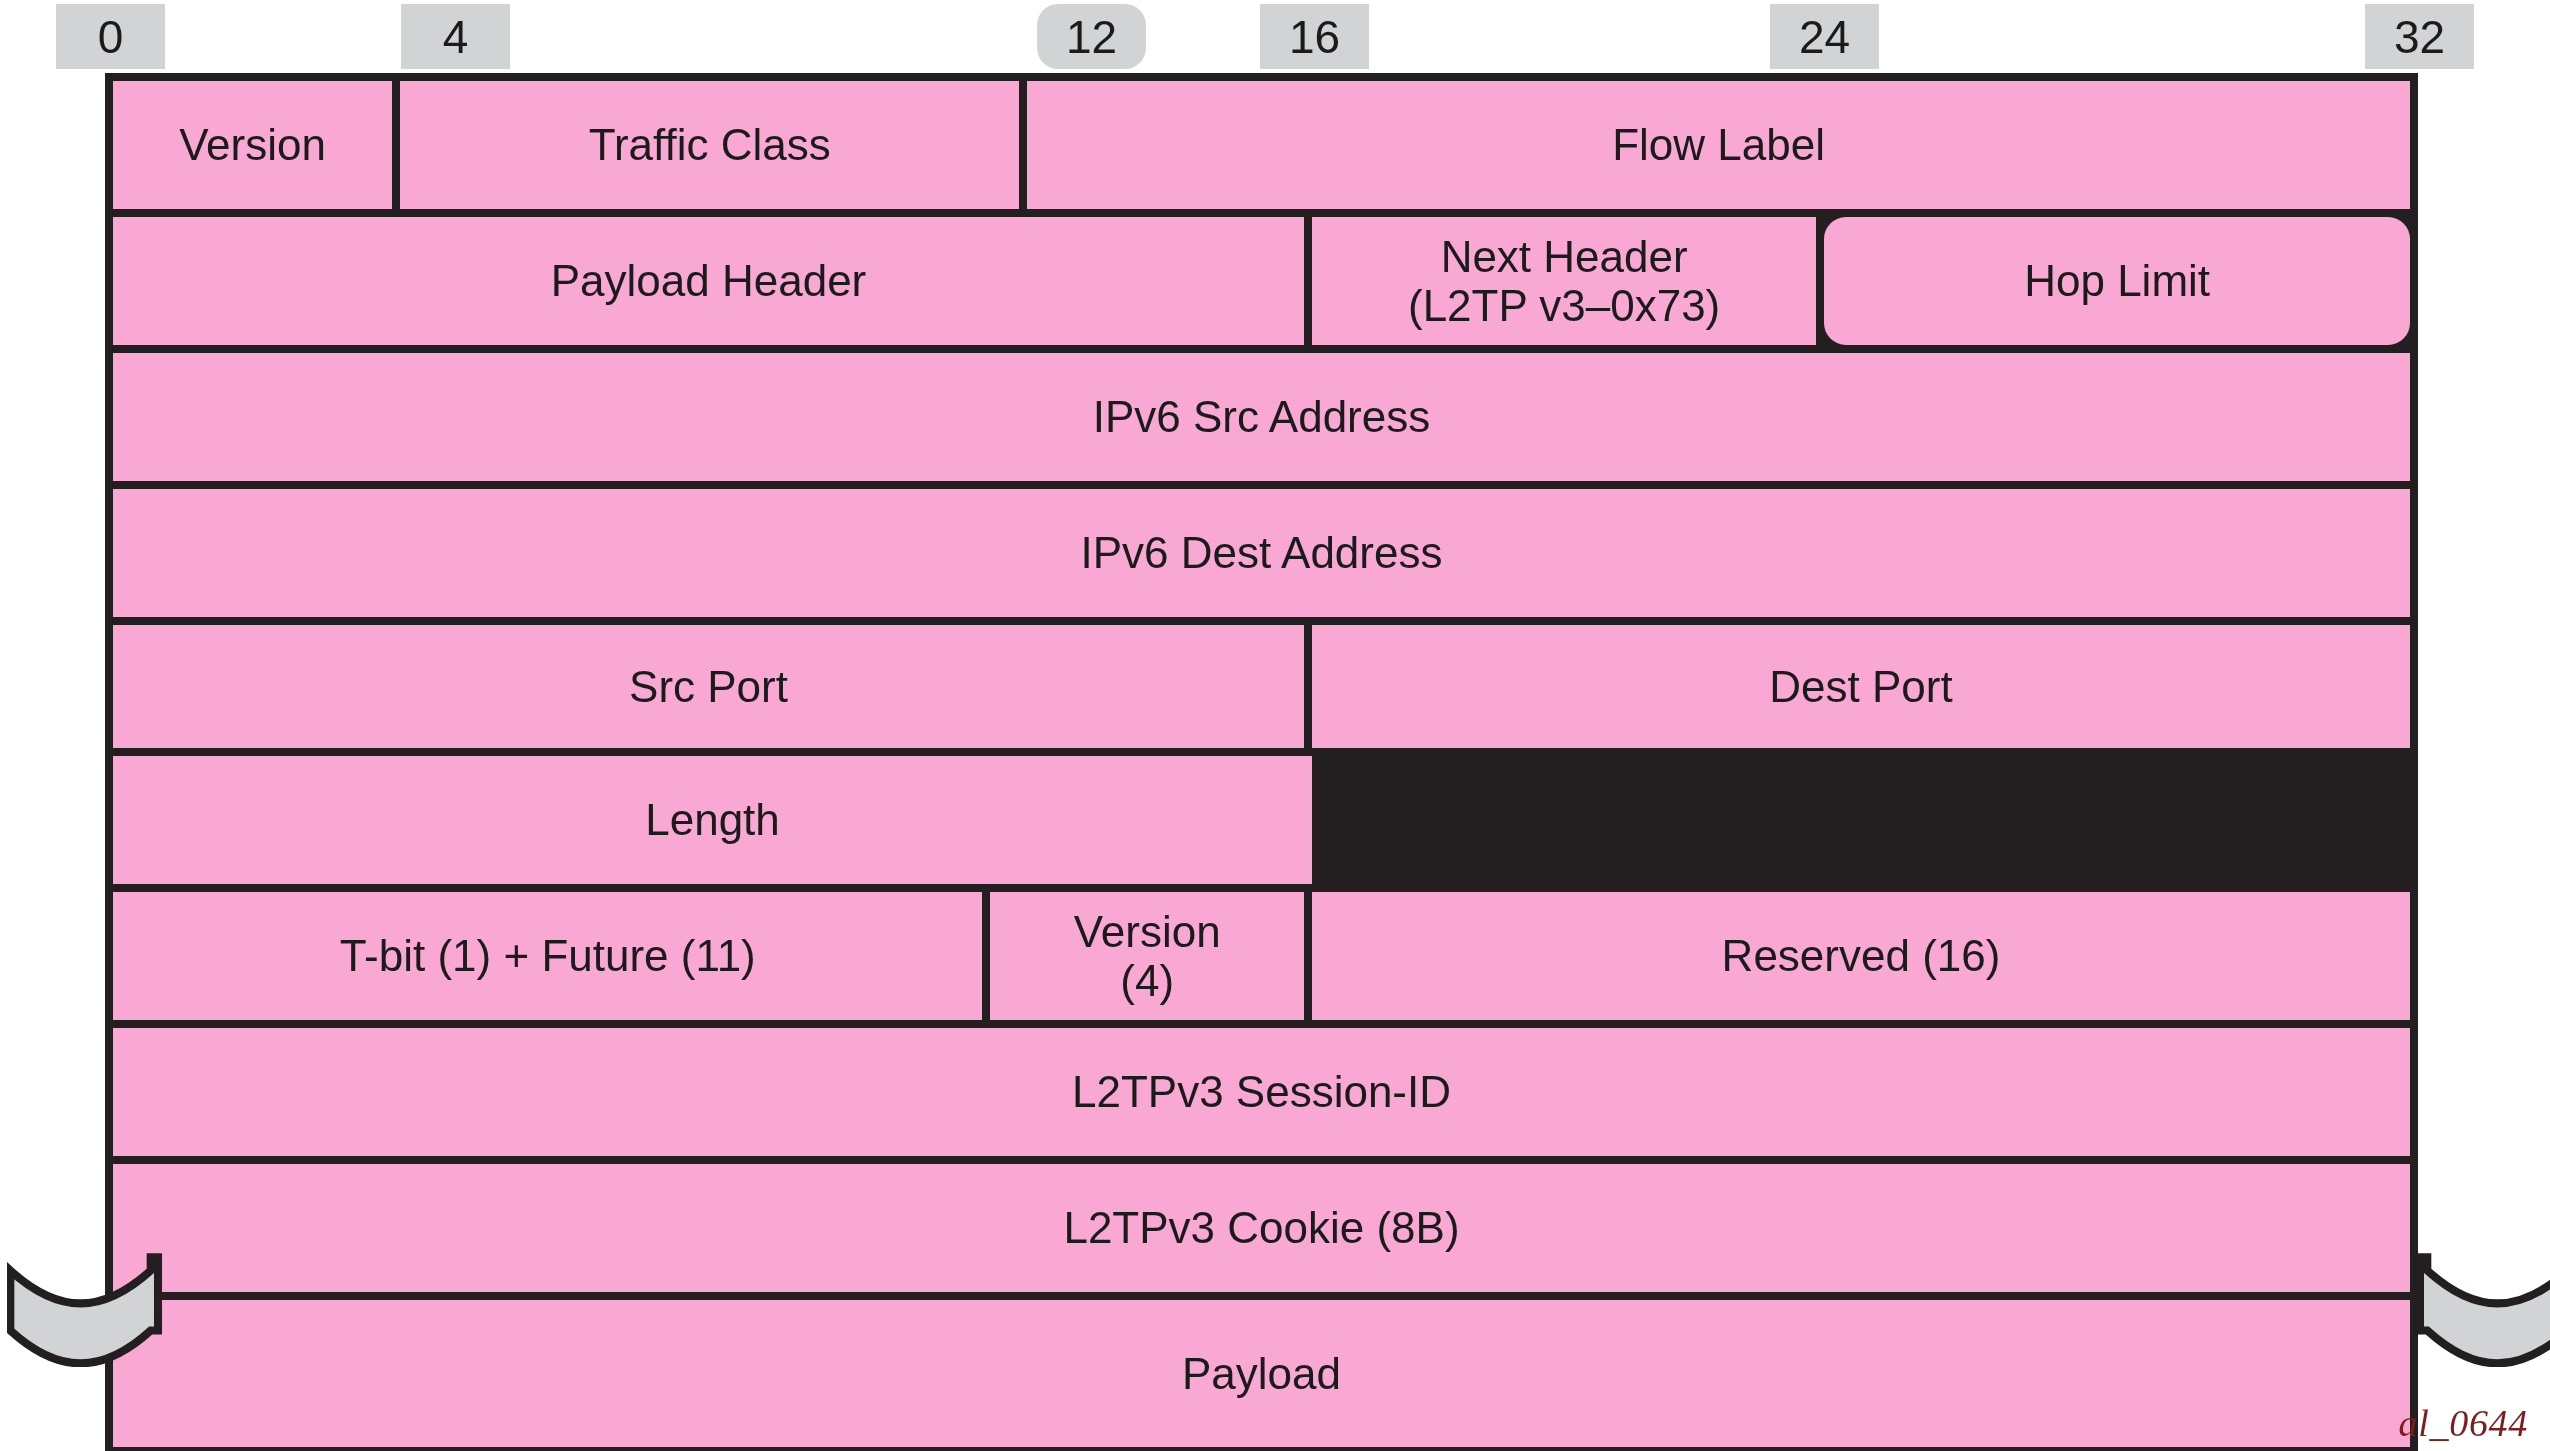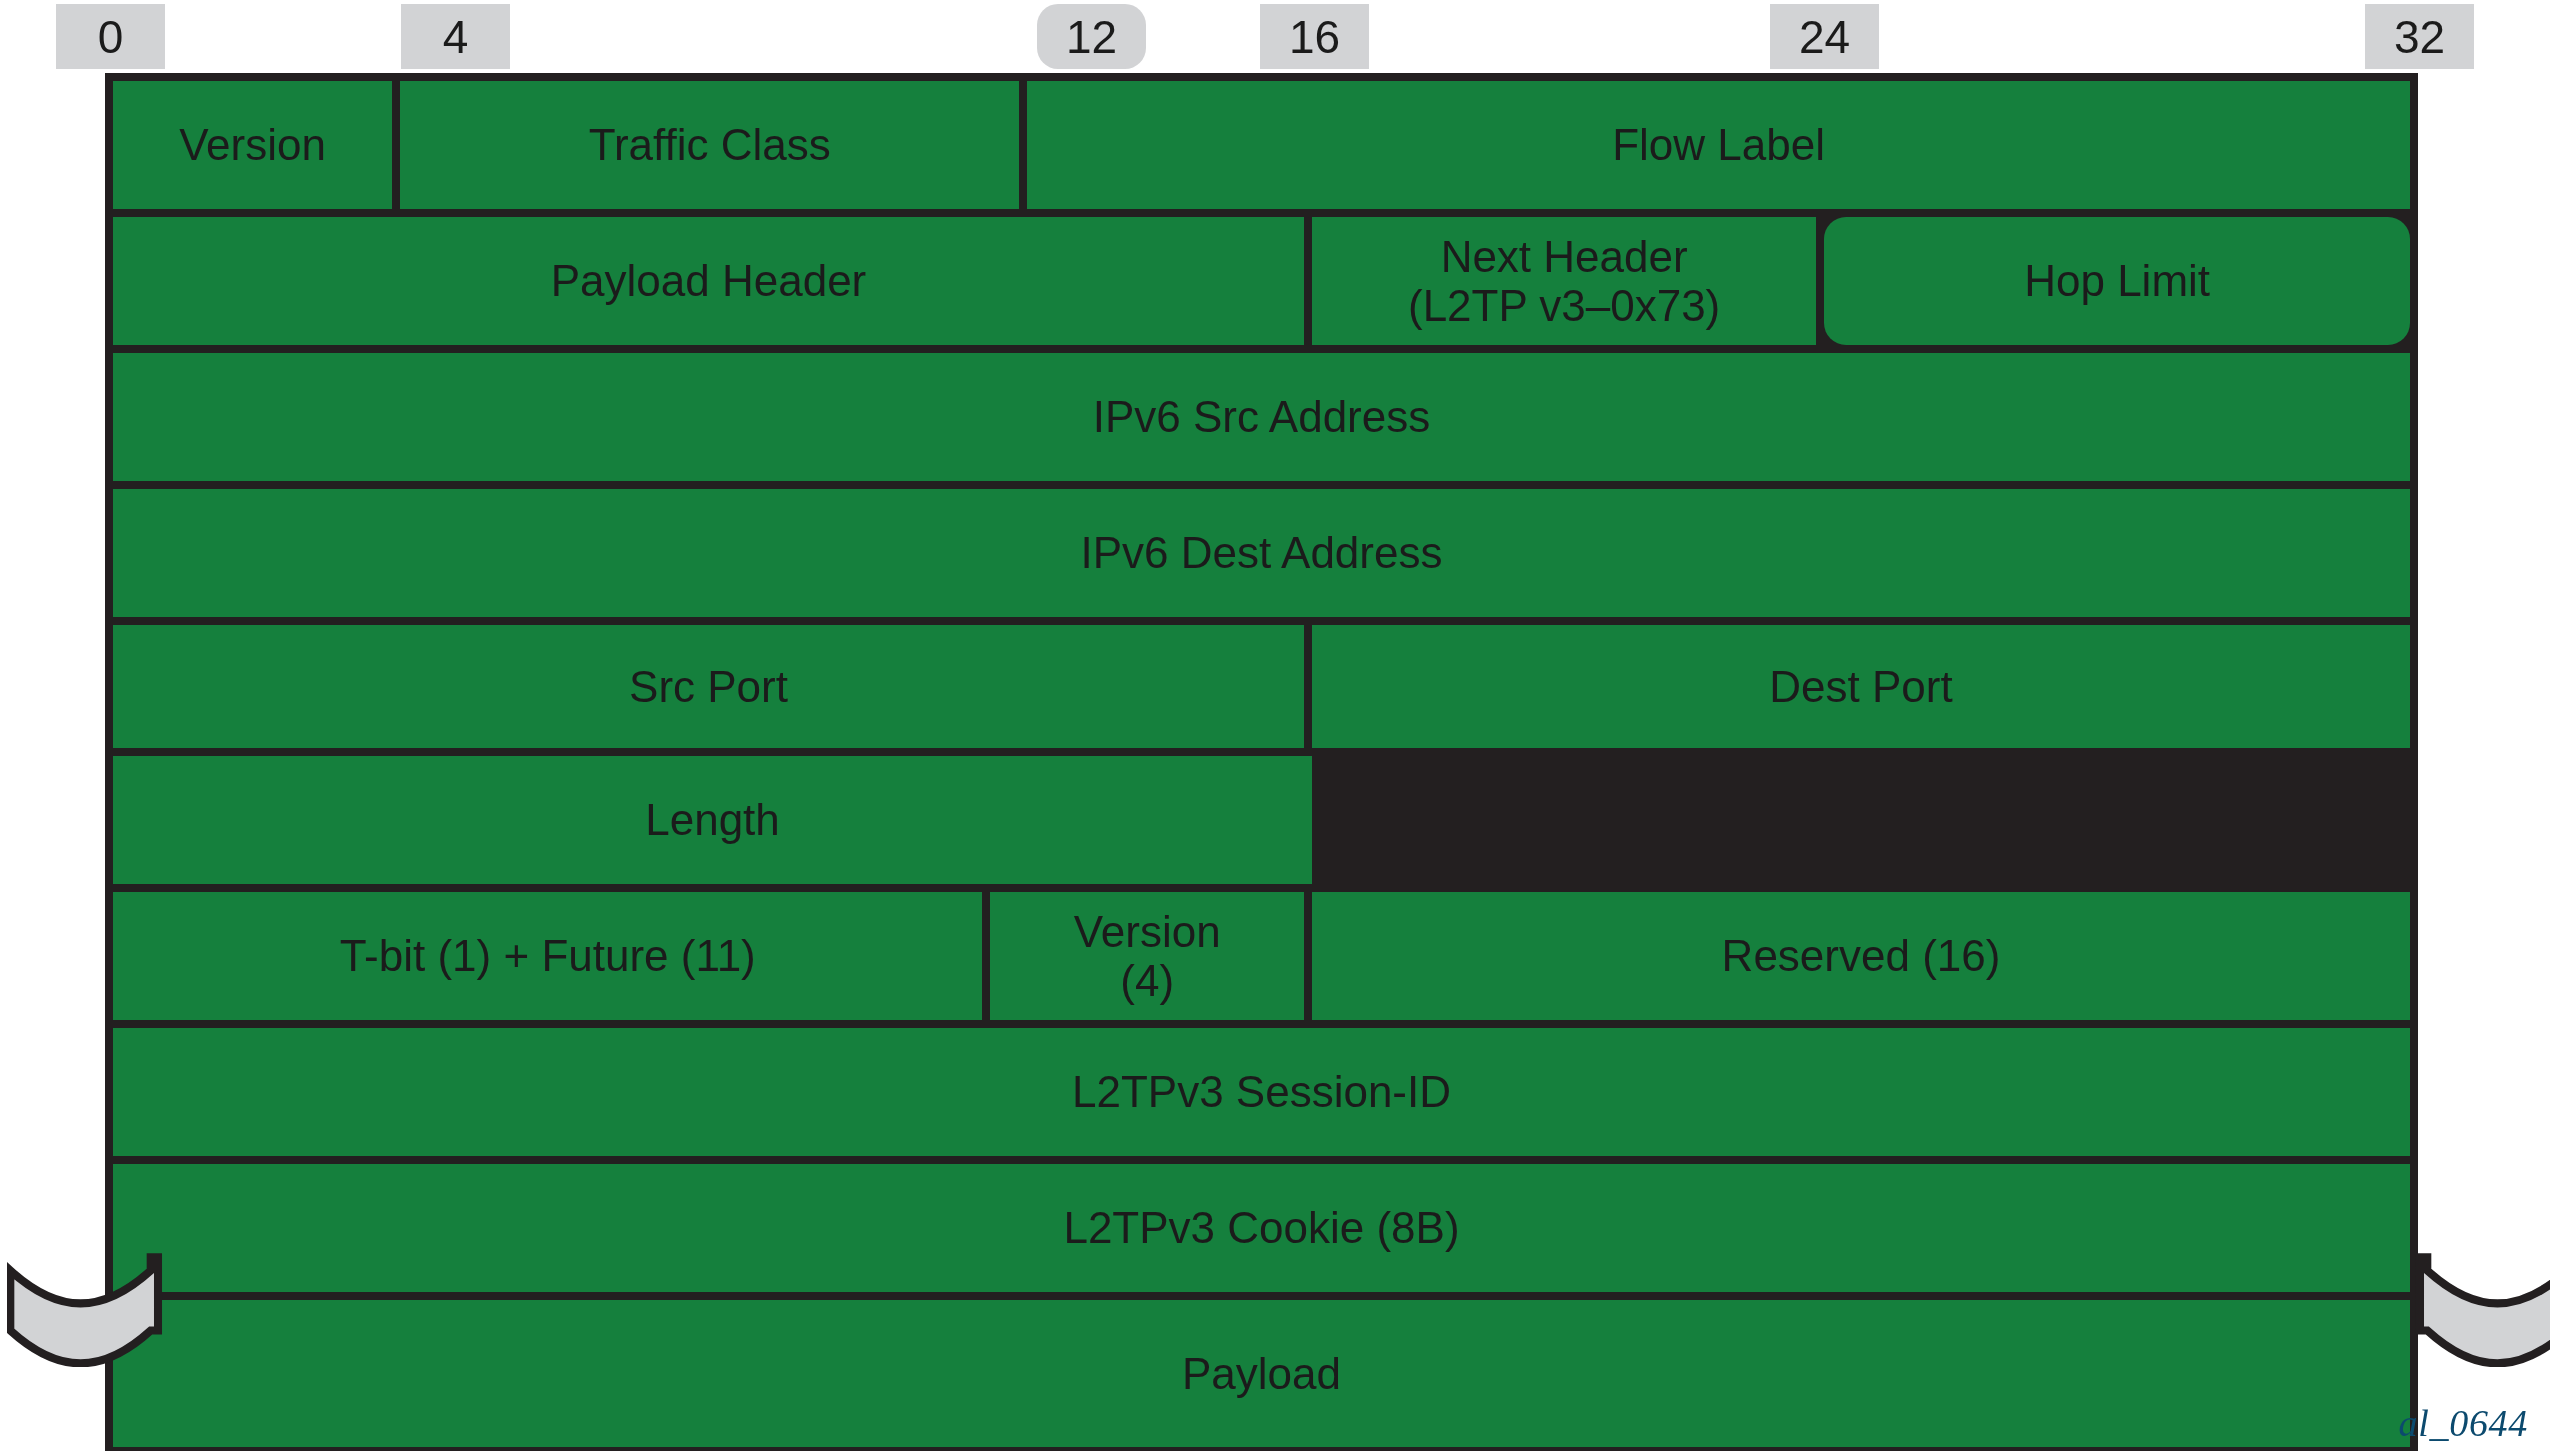--- a/index.html
+++ b/index.html
@@ -48,21 +48,21 @@
   }
   .pkt-row {
     display: flex;
     width: 100%;
     box-sizing: border-box;
     border-bottom: 8px solid #231f20;
   }
   .pkt-row:last-child { border-bottom: none; }
 
   .pkt-cell {
-    background: #15803d;
+    background: #f9a8d4;
     color: #1b1b1b;
     font-size: 44px;
     line-height: 1.12;
     display: flex;
     align-items: center;
     justify-content: center;
     text-align: center;
     box-sizing: border-box;
     border-right: 8px solid #231f20;
     flex-direction: column;
@@ -85,21 +85,21 @@
   #ribbon-right { left: 2307px; }
 
   
   #figure-caption {
     position: absolute;
     right: 22px;
     bottom: 7.3px;
     font-family: "Liberation Serif", serif;
     font-style: italic;
     font-size: 38px;
-    color: #0c4a6e;
+    color: #7f1d1d;
     letter-spacing: 0.7px;
   }
 </style>
 </head>
 <body>
 
 <div id="bit-ruler">
   <div class="ruler-tick" style="left:56px;">
     <span>0</span>
   </div>

